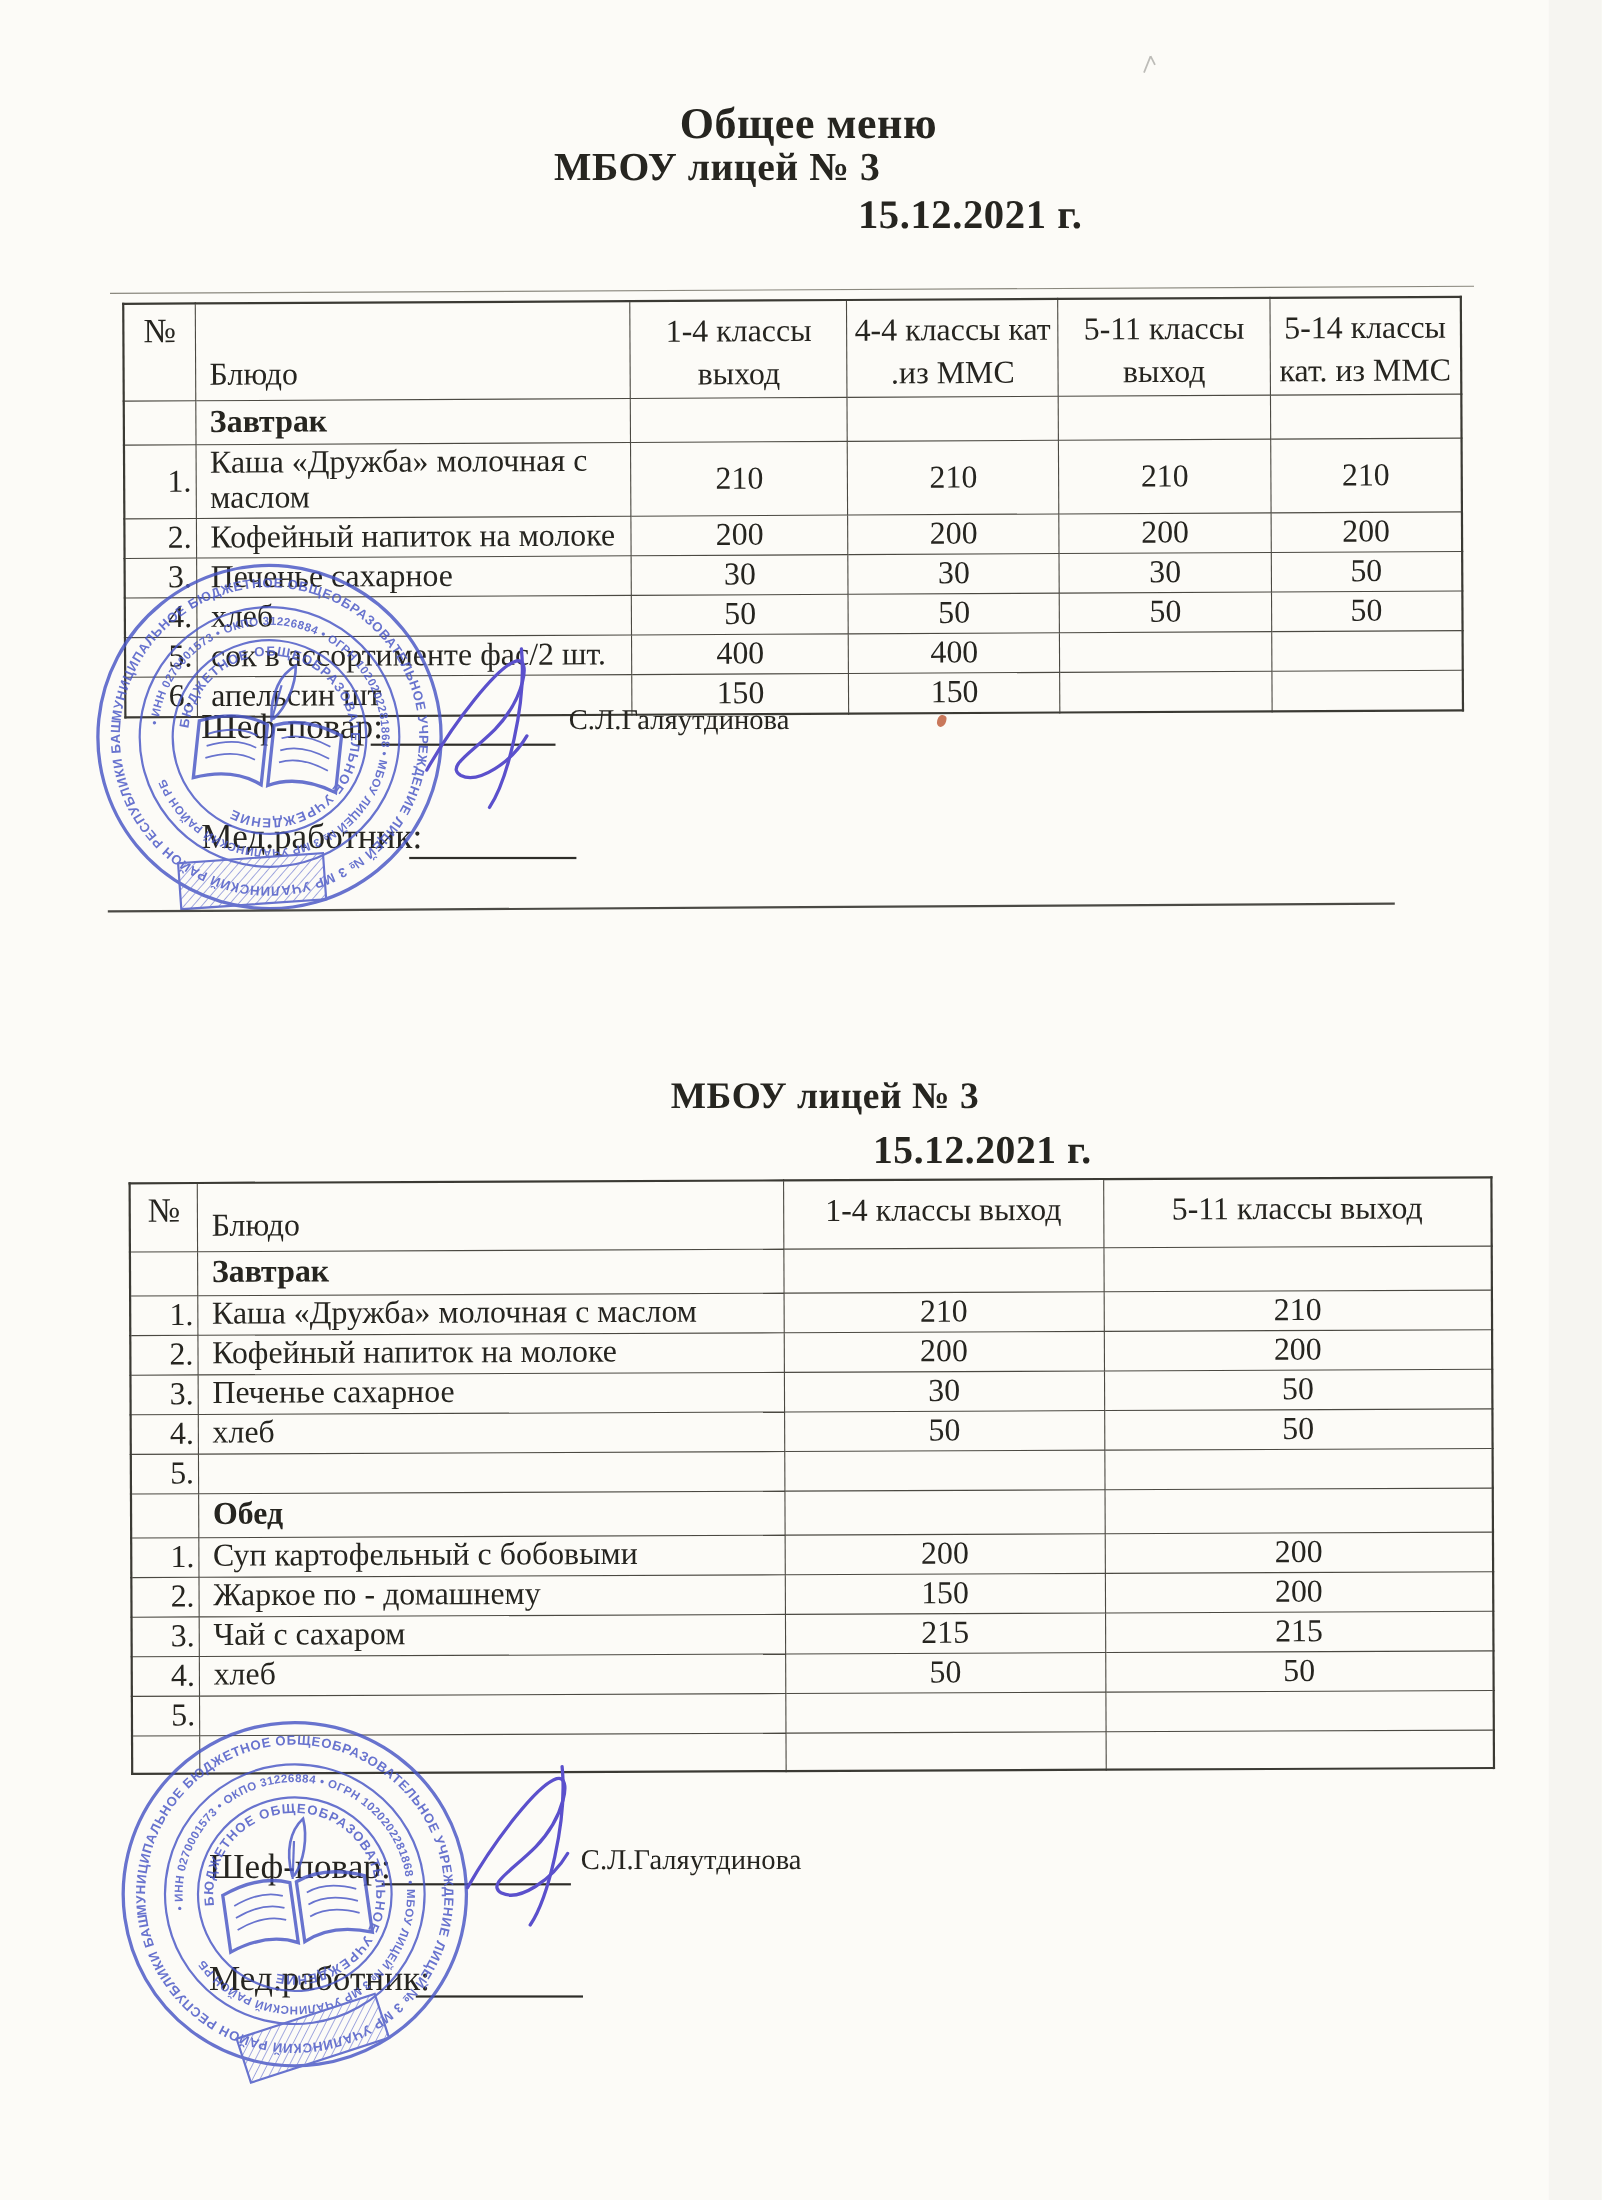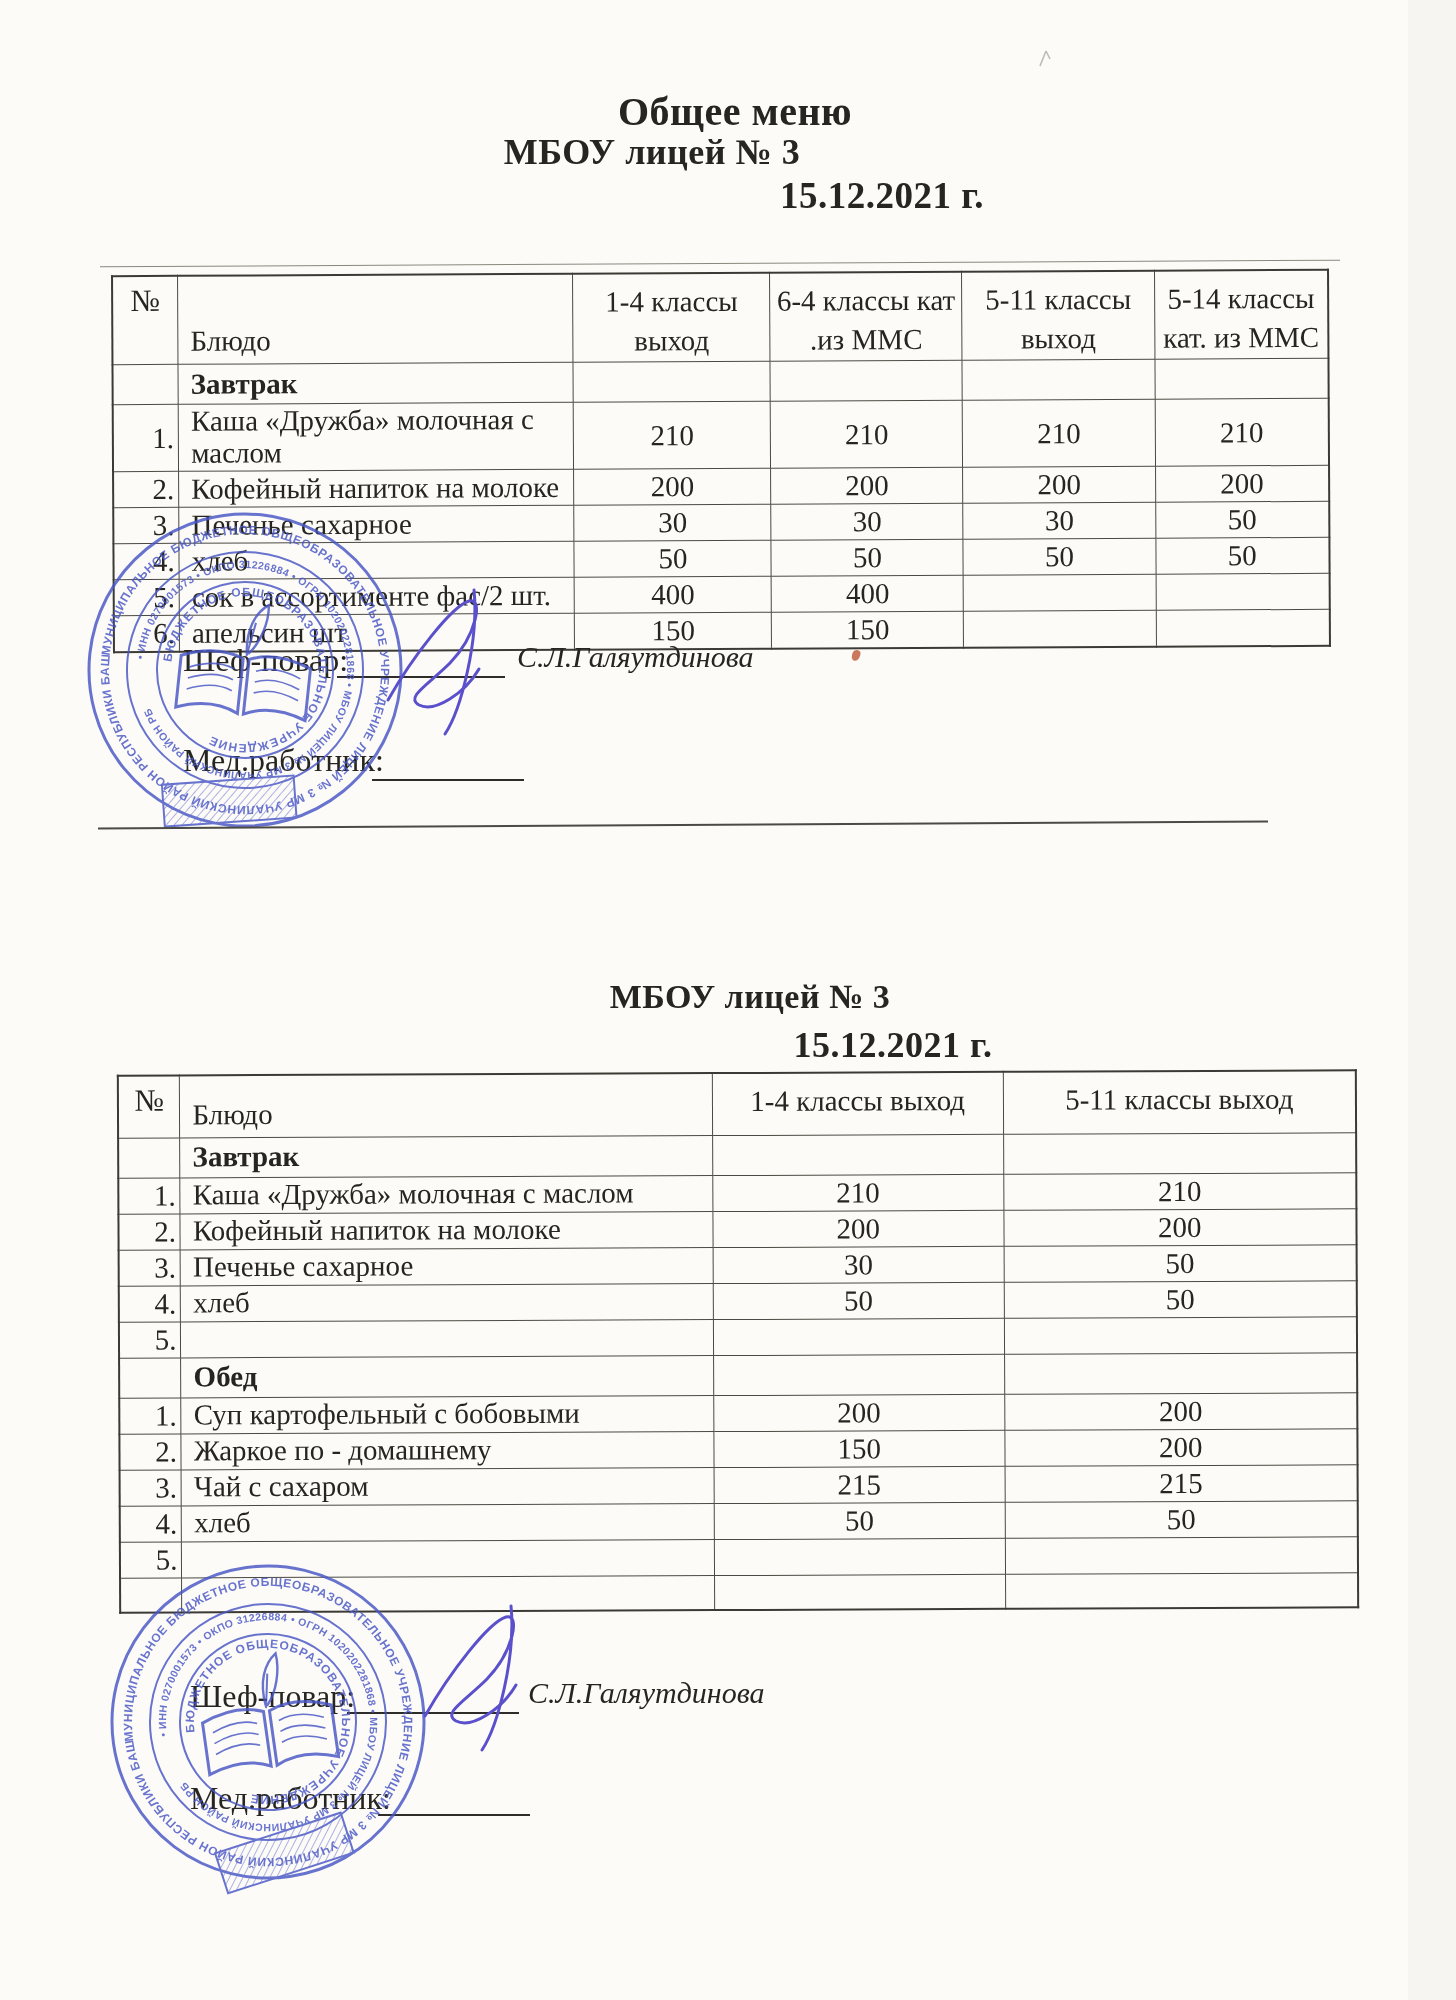--- a/index.html
+++ b/index.html
@@ -37,21 +37,21 @@
   #table1 tbody tr.section-row{height:40px;}
   #table1 tbody tr:nth-child(2){height:64px;}
   #table2 tbody tr{height:35px;}
   #table2 tbody tr.section-row{height:40px;}
   td.cell-num{text-align:right;padding-right:4px;}
   td.cell-dish{text-align:left;padding-left:12px;line-height:1.1;}
   td.cell-val{text-align:center;}
   tr.section-row td.cell-dish{font-weight:bold;}
   
   .sig-label{position:absolute;font-size:32px;white-space:nowrap;}
-  .sig-name{position:absolute;font-size:30px;white-space:nowrap;font-style:italic;}
+  .sig-name{position:absolute;font-size:26px;white-space:nowrap;}
   .sig-line{position:absolute;border-bottom:2px solid #2e2d29;height:2px;}
   
   .separator{position:absolute;left:98px;top:824px;width:1170px;border-top:2px solid #4b4a45;transform:rotate(-0.35deg);}
   .pre-table-line{position:absolute;left:100px;top:263px;width:1240px;border-top:1.5px solid #8a887e;transform:rotate(-0.3deg);}
   .speck-orange{position:absolute;left:852px;top:650px;width:8px;height:11px;border-radius:50% 40% 60% 50%;background:#c0603f;opacity:.85;transform:rotate(15deg);}
   .scan-mark{position:absolute;left:1036px;top:48px;opacity:.55;}
   
   .stamp{position:absolute;color:var(--stampBlue,#4856c6);opacity:.82;}
   #stamp1{left:75px;top:500px;transform:rotate(6deg);}
   #stamp2{left:98px;top:1552px;transform:rotate(-8deg);}
@@ -85,21 +85,21 @@
         <col style="width:16.2%">
       <col style="width:15.8%">
         <col style="width:15.8%">
         <col style="width:14.3%">
     </colgroup>
     <thead>
       <tr>
         <th class="h-num">№</th>
         <th class="h-dish">Блюдо</th>
         <th class="h-val">1-4 классы выход</th>
-        <th class="h-val">6-4 классы кат .из ММС</th>
+        <th class="h-val">4-4 классы кат .из ММС</th>
         <th class="h-val">5-11 классы выход</th>
         <th class="h-val">5-14 классы кат. из ММС</th>
       </tr>
     </thead>
     <tbody>
         <tr class="section-row">
           <td class="cell-num"></td>
           <td class="cell-dish">Завтрак</td>
           <td class="cell-val"></td>
           <td class="cell-val"></td>

